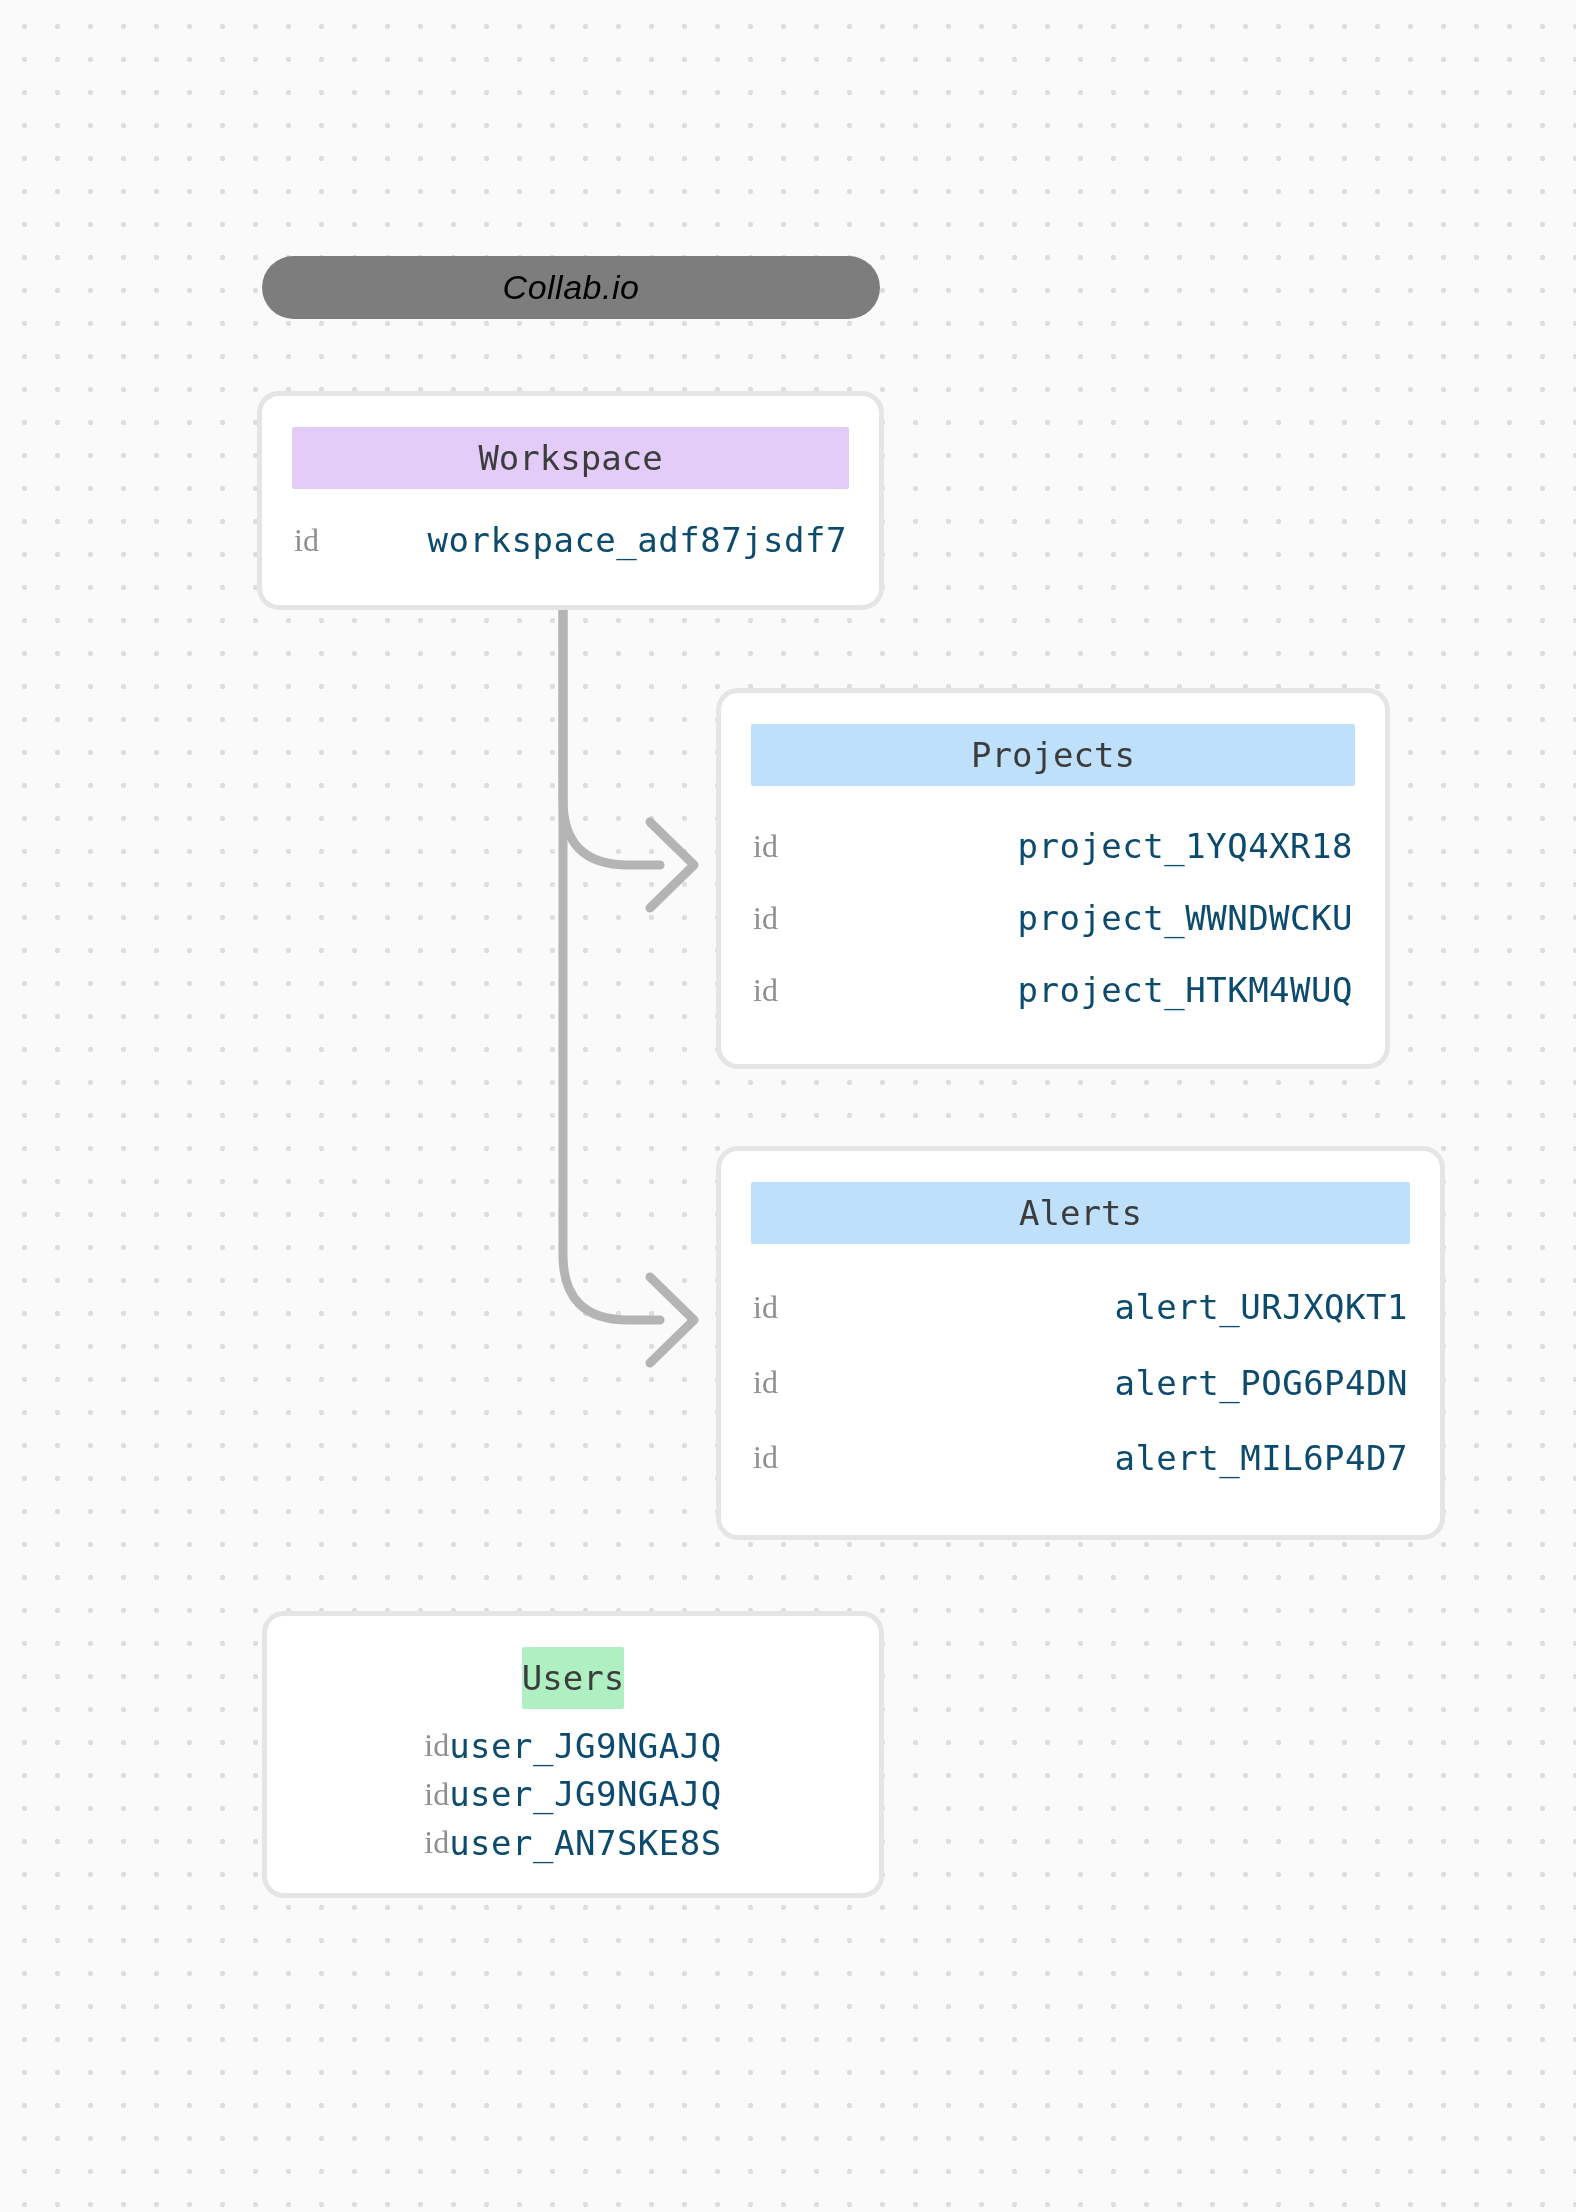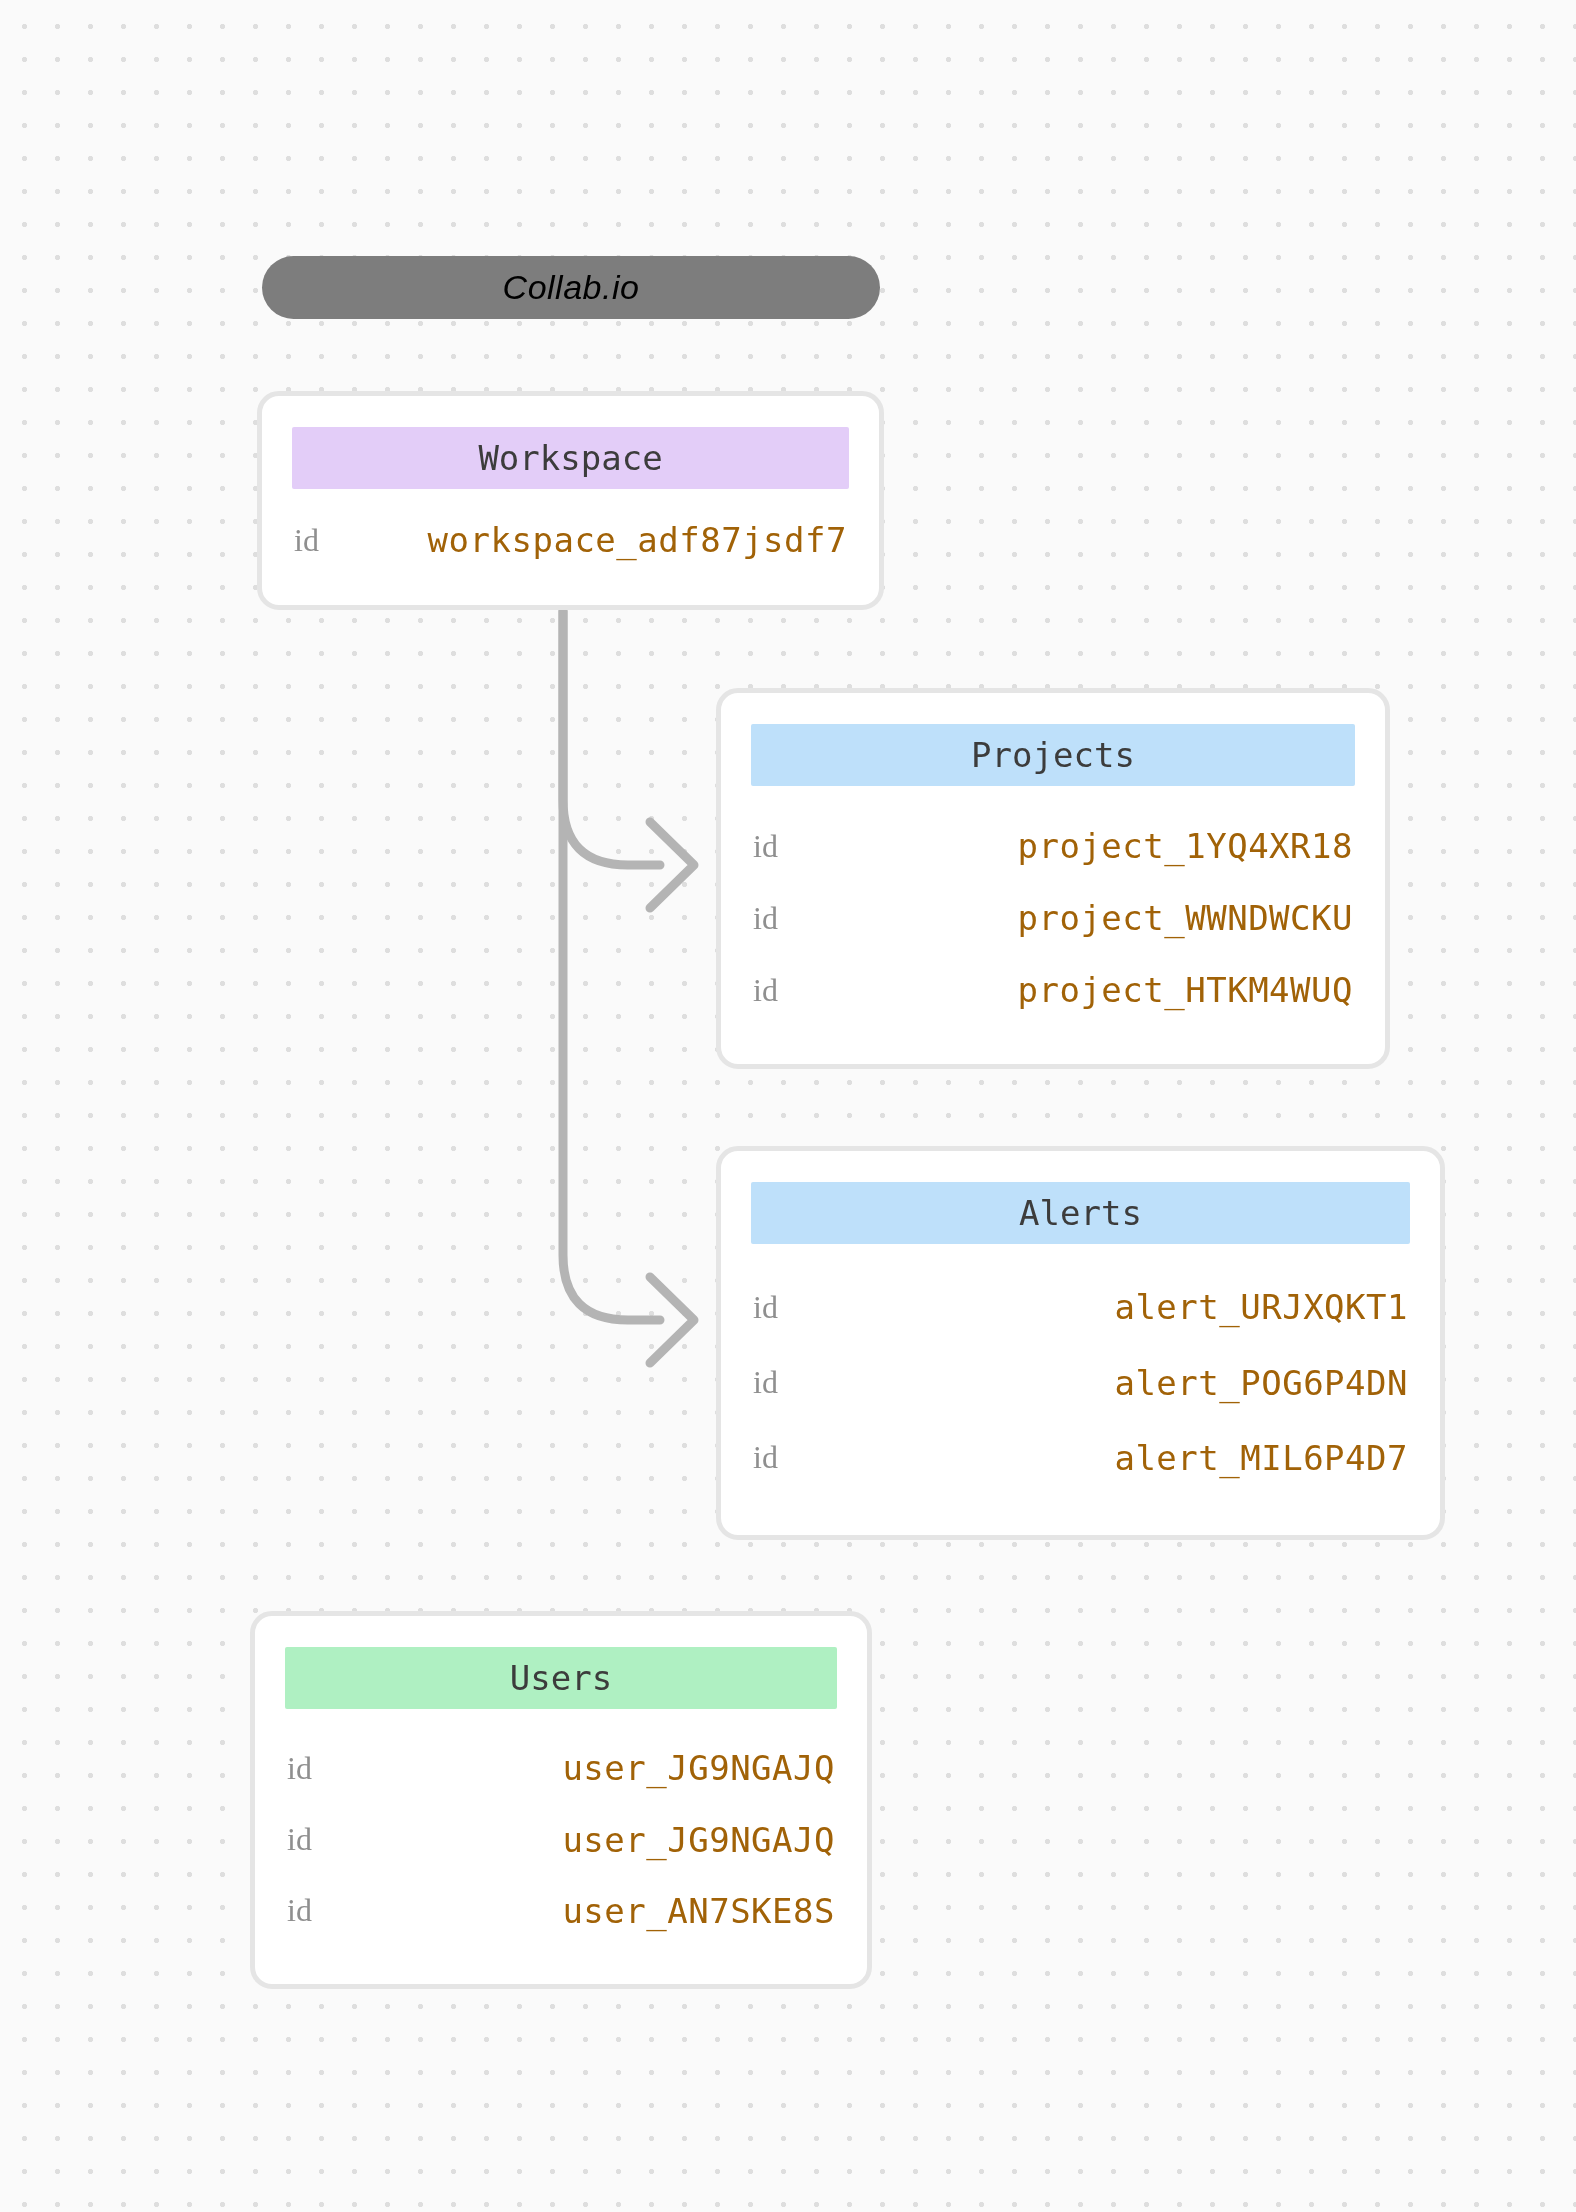--- a/index.html
+++ b/index.html
@@ -39,21 +39,21 @@
     background: #ffffff;
     border: 5px solid #e5e5e5;
     border-radius: 22px;
     padding: 26px 28px 22px;
     display: flex;
     flex-direction: column;
   }
   #card-workspace { left: 257px; top: 391px;  width: 627px; height: 219px; }
   #card-projects  { left: 716px; top: 688px;  width: 674px; height: 381px; }
   #card-alerts    { left: 716px; top: 1146px; width: 729px; height: 394px; }
-  #card-users     { left: 250px; top: 1611px; width: 622px; height: 378px; }
+  #card-users     { left: 262px; top: 1611px; width: 622px; height: 287px; align-items: center; }
 
   .card-header {
     flex: none;
     height: 62px;
     border-radius: 2px;
     display: flex; align-items: center; justify-content: center;
     margin: 5px 2px 0;
   }
   .card-title {
     font-family: "DejaVu Sans Mono", monospace;
@@ -75,21 +75,21 @@
   }
   .row-key {
     font-family: Liberation Serif, serif;
     font-size: 32px;
     color: #8f8f8f;
   }
   .row-value {
     font-family: "DejaVu Sans Mono", monospace;
     font-size: 34px;
     font-weight: 500;
-    color: #a16207;
+    color: #0c4a6e;
     letter-spacing: 0.5px;
   }
 </style>
 </head>
 <body style="background-color: rgb(250, 250, 250);">
 
 <div class="canvas">
 
   <svg class="connectors" width="1576" height="2212" viewBox="0 0 1576 2212">
     <g style="stroke: rgb(180, 180, 180);">

